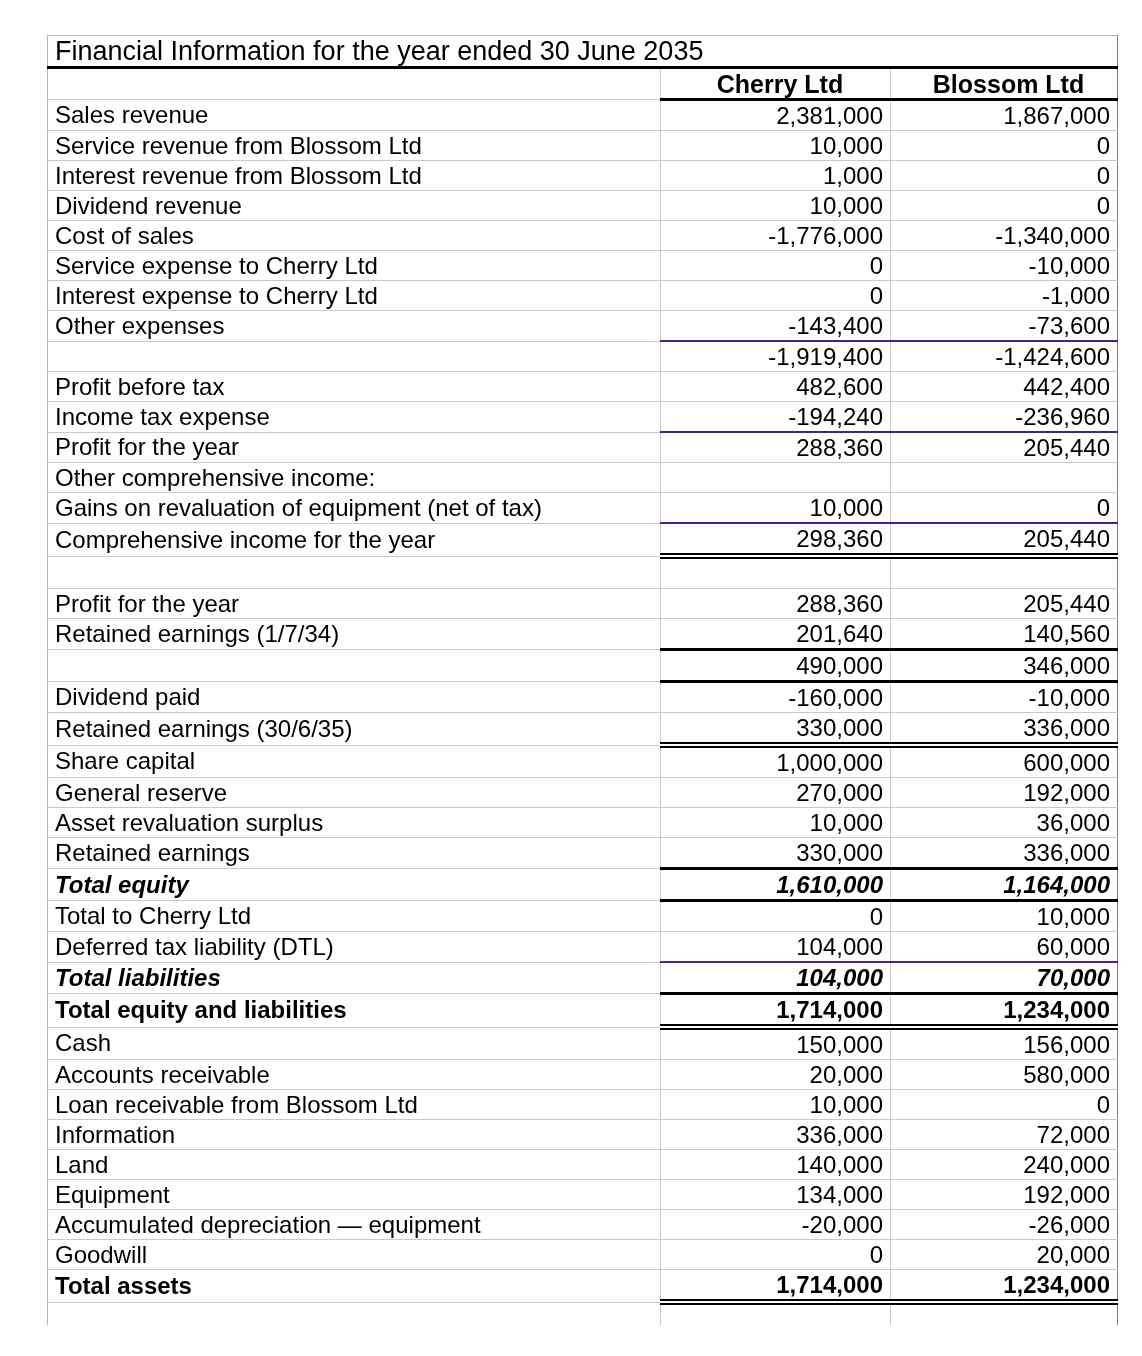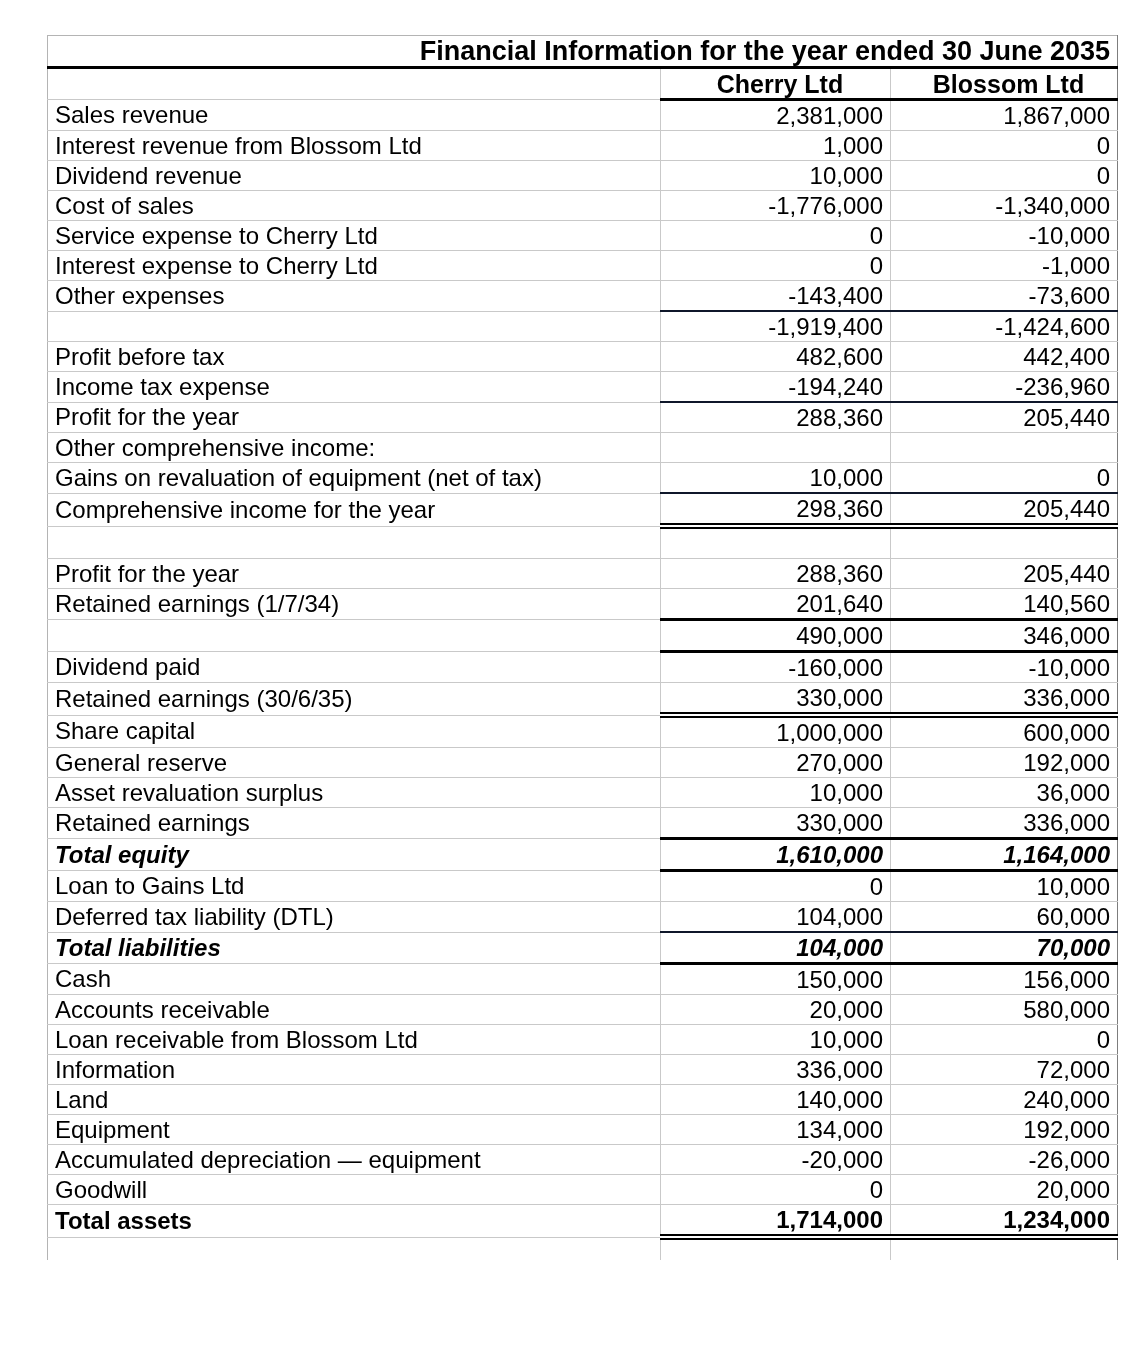--- a/index.html
+++ b/index.html
@@ -39,35 +39,35 @@
     white-space: nowrap;
     overflow: hidden;
     vertical-align: middle;
   }
   td.lbl { text-align: left; margin-left: 10px; }
   td.num {
     text-align: right;
     border-left: 1px solid #c9c9c9;
   }
   td.title-cell {
-    text-align: right;
-    font-weight: 700;
+    text-align: left;
+    font-weight: 400;
     font-size: 27px;
     height: 30px;
     border-bottom: 3px solid #000;
   }
   td.hdr {
     text-align: center;
     font-weight: 700;
     font-size: 25px;
     border-bottom: 3px solid #000;
     padding-left: 16px;
   }
   td.hdr-label { border-bottom: 1px solid #c9c9c9; }
-  tr.rule-single td.num { border-bottom: 2px solid #0f172a; }
+  tr.rule-single td.num { border-bottom: 2px solid #4c1d95; }
   tr.rule-thick  td.num { border-bottom: 3px solid #000; margin-top: 20px; }
   tr.rule-double td.num { border-bottom: 6px double #000; margin-left: 20px; }
   tr.em-bold td { font-weight: 700; }
   tr.em-bold-italic td { font-weight: 700; font-style: italic; }
   tr.stub td { height: 20px; border-bottom: none; }
 </style>
 </head>
 <body>
 
 <table class="fin-table">
@@ -86,20 +86,25 @@
       <td class="num hdr">Blossom Ltd</td>
     </tr>
   </thead>
   <tbody id="rows">
       <tr>
         <td class="lbl">Sales revenue</td>
         <td class="num">2,381,000</td>
         <td class="num">1,867,000</td>
       </tr>
       <tr>
+        <td class="lbl">Service revenue from Blossom Ltd</td>
+        <td class="num">10,000</td>
+        <td class="num">0</td>
+      </tr>
+      <tr>
         <td class="lbl">Interest revenue from Blossom Ltd</td>
         <td class="num">1,000</td>
         <td class="num">0</td>
       </tr>
       <tr>
         <td class="lbl">Dividend revenue</td>
         <td class="num">10,000</td>
         <td class="num">0</td>
       </tr>
       <tr>
@@ -206,34 +211,39 @@
         <td class="lbl">Retained earnings</td>
         <td class="num">330,000</td>
         <td class="num">336,000</td>
       </tr>
       <tr class="rule-thick em-bold-italic">
         <td class="lbl">Total equity</td>
         <td class="num">1,610,000</td>
         <td class="num">1,164,000</td>
       </tr>
       <tr>
-        <td class="lbl">Loan to Gains Ltd</td>
+        <td class="lbl">Total to Cherry Ltd</td>
         <td class="num">0</td>
         <td class="num">10,000</td>
       </tr>
       <tr class="rule-single">
         <td class="lbl">Deferred tax liability (DTL)</td>
         <td class="num">104,000</td>
         <td class="num">60,000</td>
       </tr>
       <tr class="rule-thick em-bold-italic">
         <td class="lbl">Total liabilities</td>
         <td class="num">104,000</td>
         <td class="num">70,000</td>
       </tr>
+      <tr class="rule-double em-bold">
+        <td class="lbl">Total equity and liabilities</td>
+        <td class="num">1,714,000</td>
+        <td class="num">1,234,000</td>
+      </tr>
       <tr>
         <td class="lbl">Cash</td>
         <td class="num">150,000</td>
         <td class="num">156,000</td>
       </tr>
       <tr>
         <td class="lbl">Accounts receivable</td>
         <td class="num">20,000</td>
         <td class="num">580,000</td>
       </tr>

